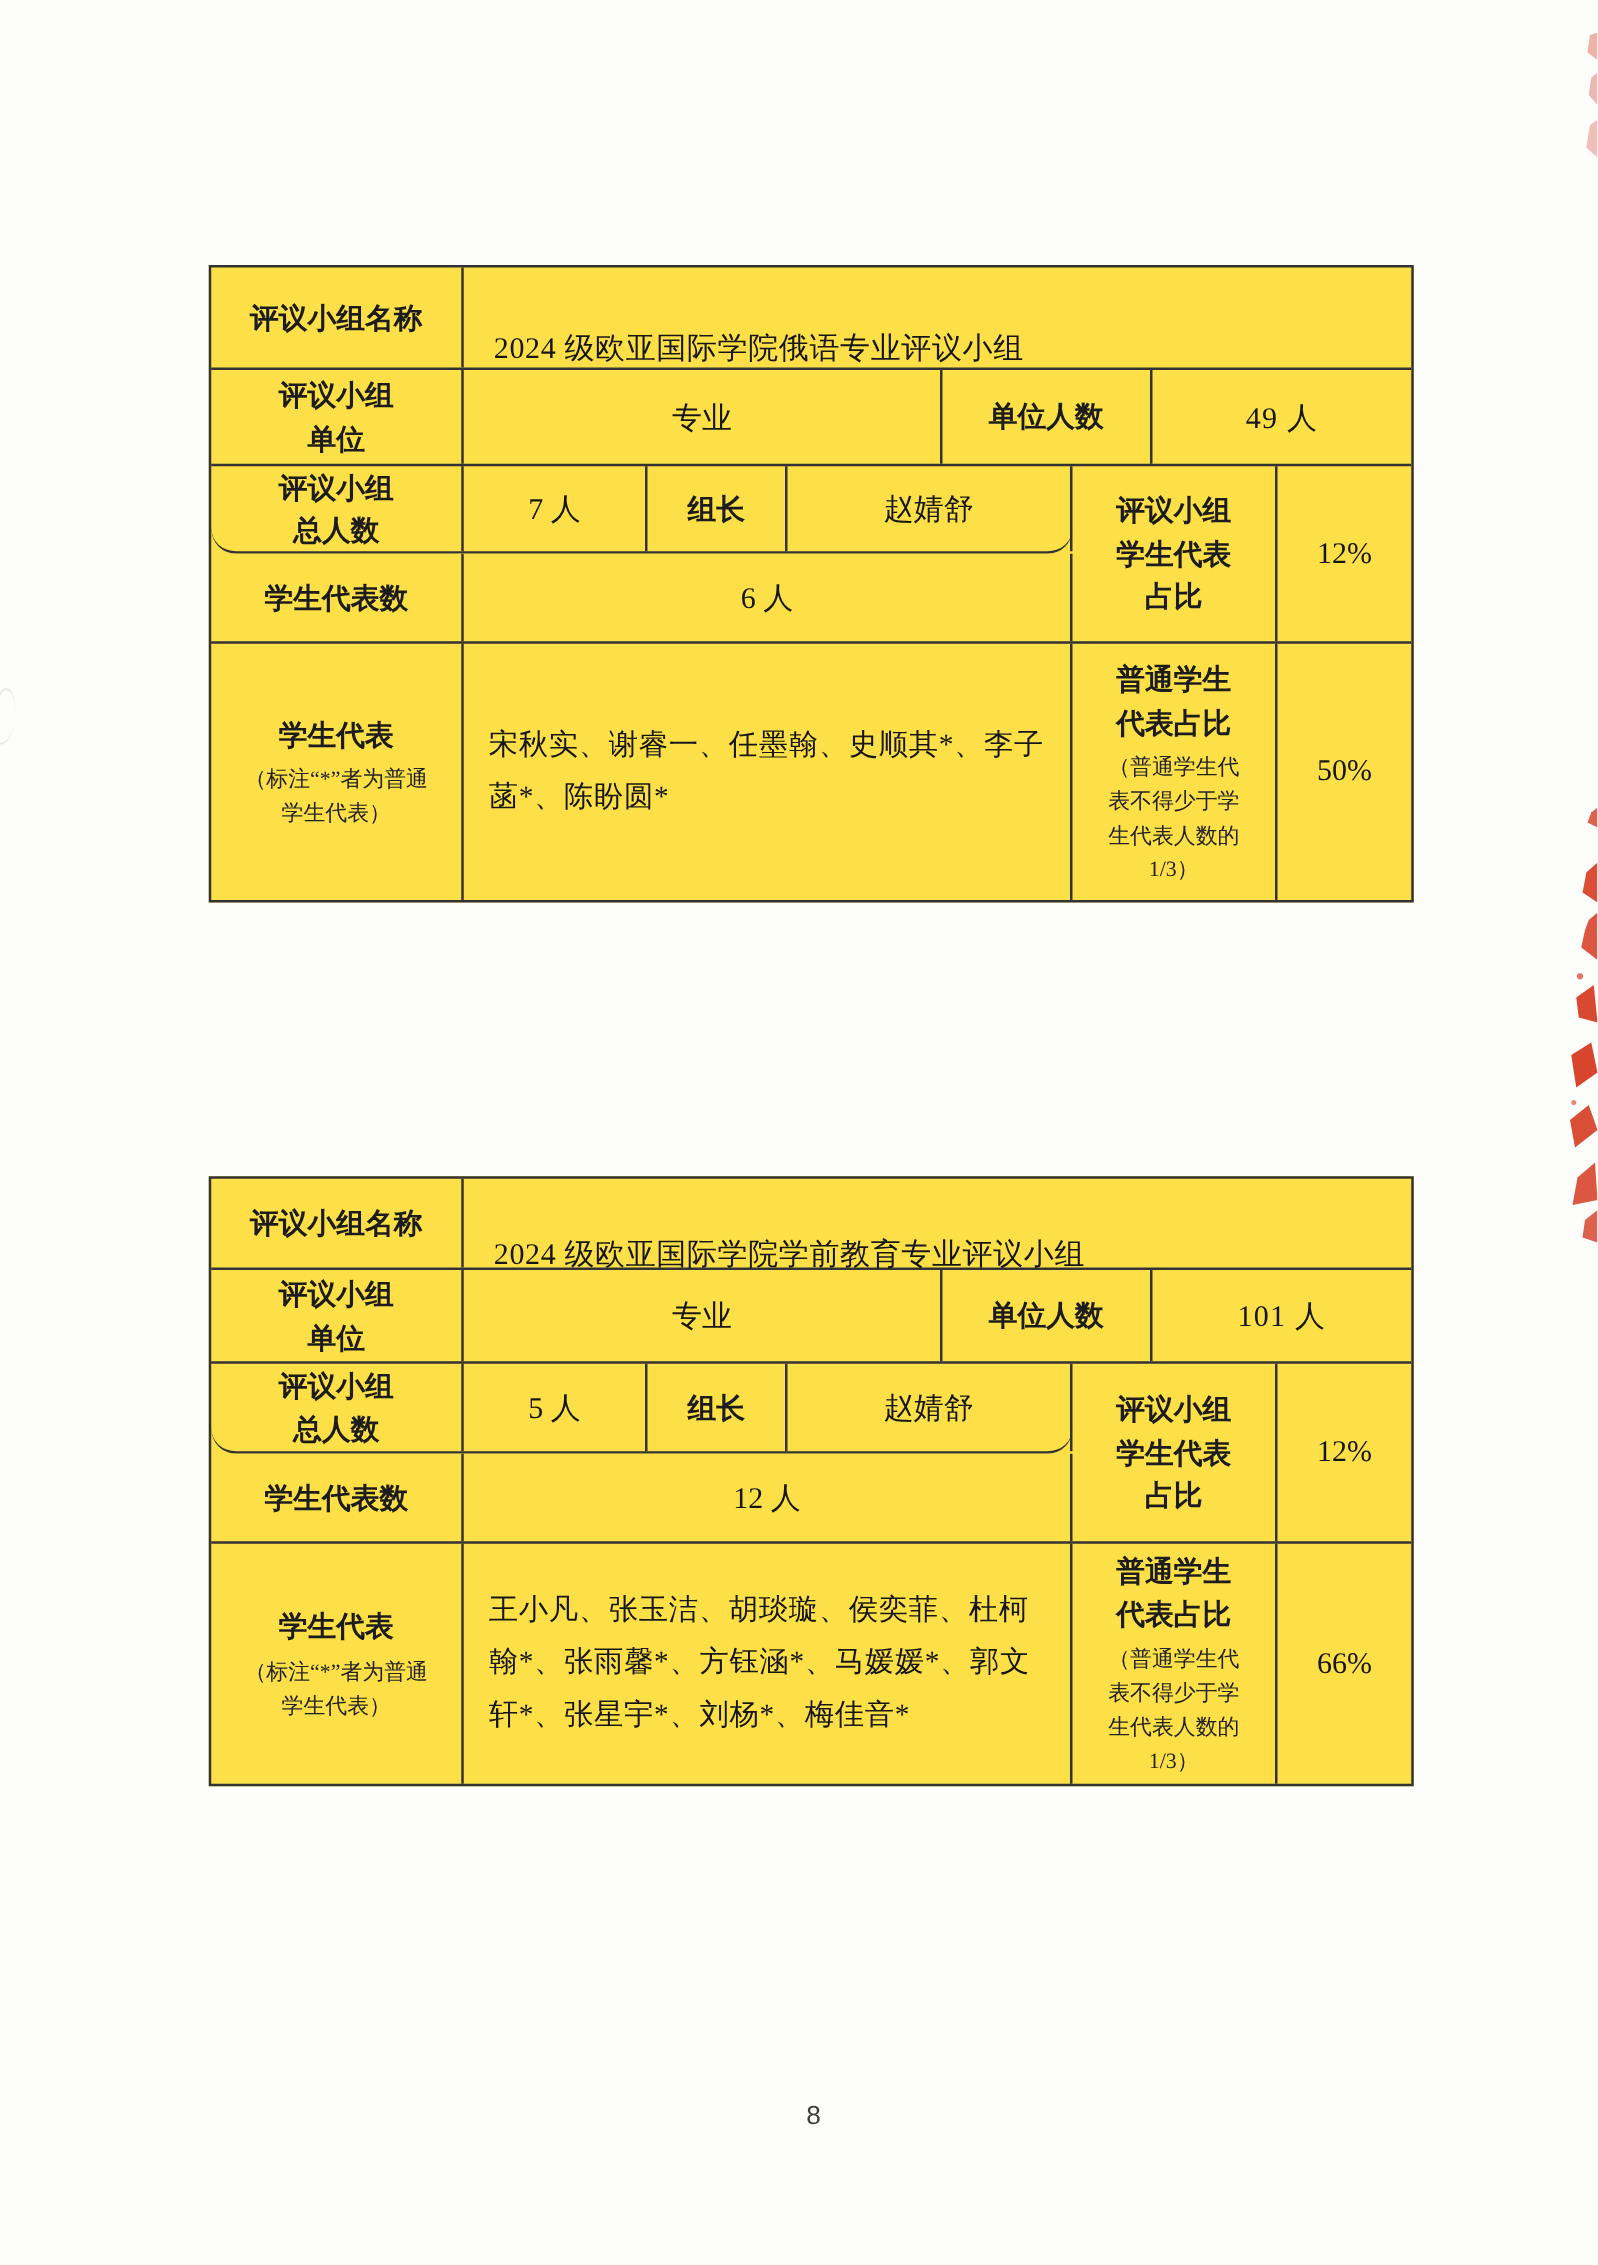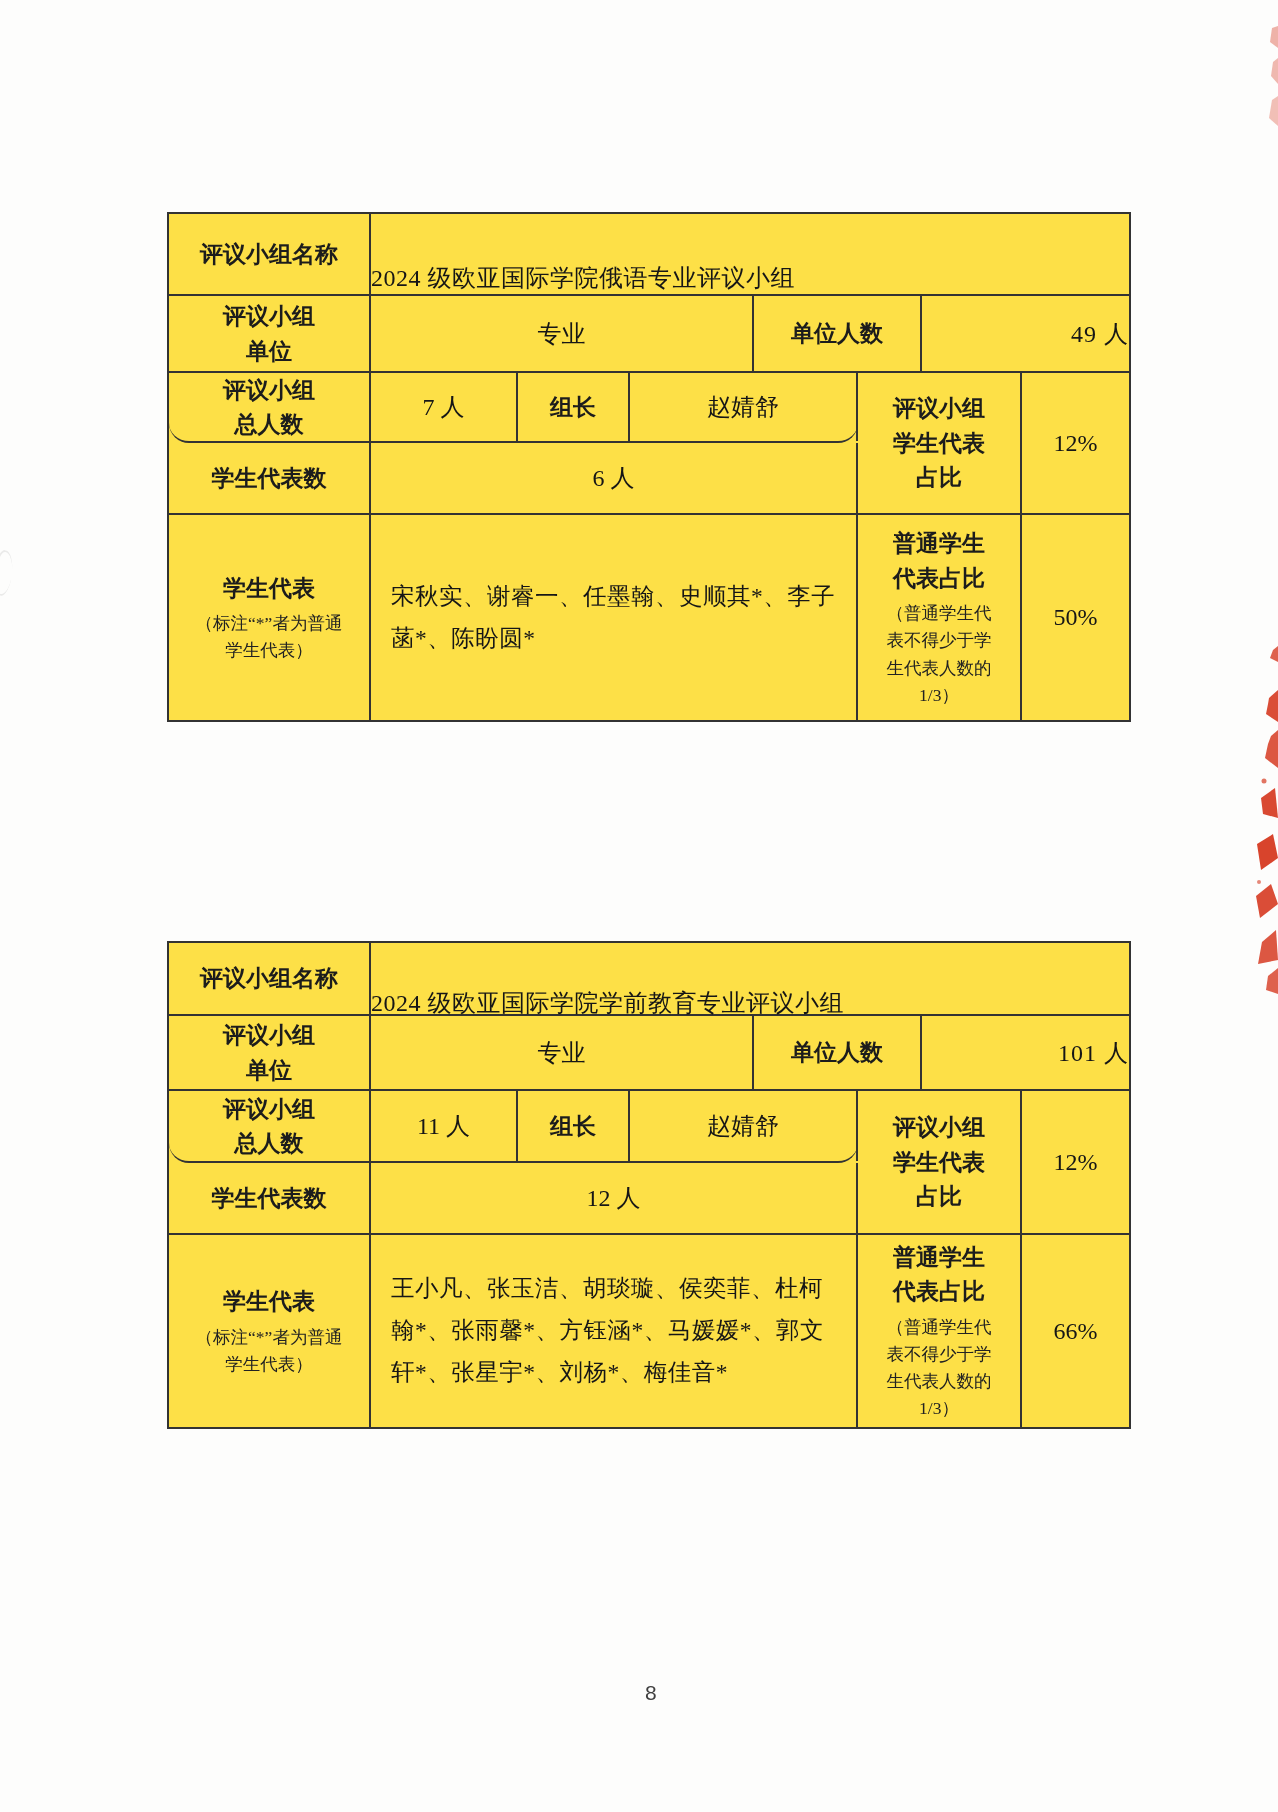--- a/index.html
+++ b/index.html
@@ -23,38 +23,38 @@
     text-align:center;box-sizing:border-box;
   }
   .cell.last{border-right:none;}
   
   .t1 .r1{height:80px}.t1 .r2{height:75px}.t1 .r34{height:140px}.t1 .r3{height:68px}.t1 .r5{height:205px}
   .t2 .r1{height:71px}.t2 .r2{height:73px}.t2 .r34{height:142px}.t2 .r3{height:70px}.t2 .r5{height:192px}
   
   .c-label{flex:0 0 202px;width:202px;}
   .c-major{flex:0 0 383px;width:383px;font-size:26px;}
   .c-unitcount{flex:0 0 168px;width:168px;}
-  .c-unitval{flex:1;font-size:26px;letter-spacing:1px;justify-content:flex-end;}
+  .c-unitval{flex:1;font-size:26px;letter-spacing:1px;}
   .left34{width:689px;flex:0 0 689px;display:flex;flex-direction:column;}
   .left34 .row{border-bottom:none;}
   .left34 .r3{border-bottom:2px solid #333;border-radius:20px;}
   .left34 .r4{flex:1;display:flex;}
   .c-total{flex:0 0 147px;width:147px;font-size:24px;}
   .c-leaderlbl{flex:0 0 112px;width:112px;}
   .c-leader{flex:1;font-size:24px;}
   .c-repcount{flex:1;font-size:24px;}
   .c-ratio{flex:0 0 164px;width:164px;padding:6px 6px;}
   .c-pct{flex:1;font-size:23px;}
   
   .label{
     font-family:"Liberation Sans","DejaVu Sans",sans-serif;
     font-weight:700;font-size:23px;color:#1c1c1c;line-height:1.5;
   }
   .value{font-family:"Liberation Serif","DejaVu Serif",serif;font-size:24px;color:#161616;}
-  .name-val{flex:1;justify-content:flex-start;text-align:right;letter-spacing:.5px;margin-top:48px;}
+  .name-val{flex:1;justify-content:flex-start;text-align:right;padding-left:24px;letter-spacing:.5px;margin-top:48px;}
   .c-names{
     flex:0 0 487px;width:487px;
     justify-content:flex-start;text-align:left;
     padding:12px 20px;line-height:1.78;font-size:23.5px;letter-spacing:.5px;
   }
   .col{flex-direction:column;justify-content:center;}
   .note{
     font-family:"Liberation Serif","DejaVu Serif",serif;font-weight:400;
     font-size:17.5px;line-height:1.55;margin-top:5px;color:#222;
   }
@@ -174,21 +174,21 @@
       <span>101 人</span>
     </div>
   </div>
   <div class="row r34">
     <div class="left34">
       <div class="row r3">
         <div class="cell label c-label">
           <span class="w4">评议小组总人数</span>
         </div>
         <div class="cell value c-total">
-          <span>11 人</span>
+          <span>5 人</span>
         </div>
         <div class="cell label c-leaderlbl">
           <span>组长</span>
         </div>
         <div class="cell value c-leader">
           <span>赵婧舒</span>
         </div>
       </div>
       <div class="row r4">
         <div class="cell label c-label">

